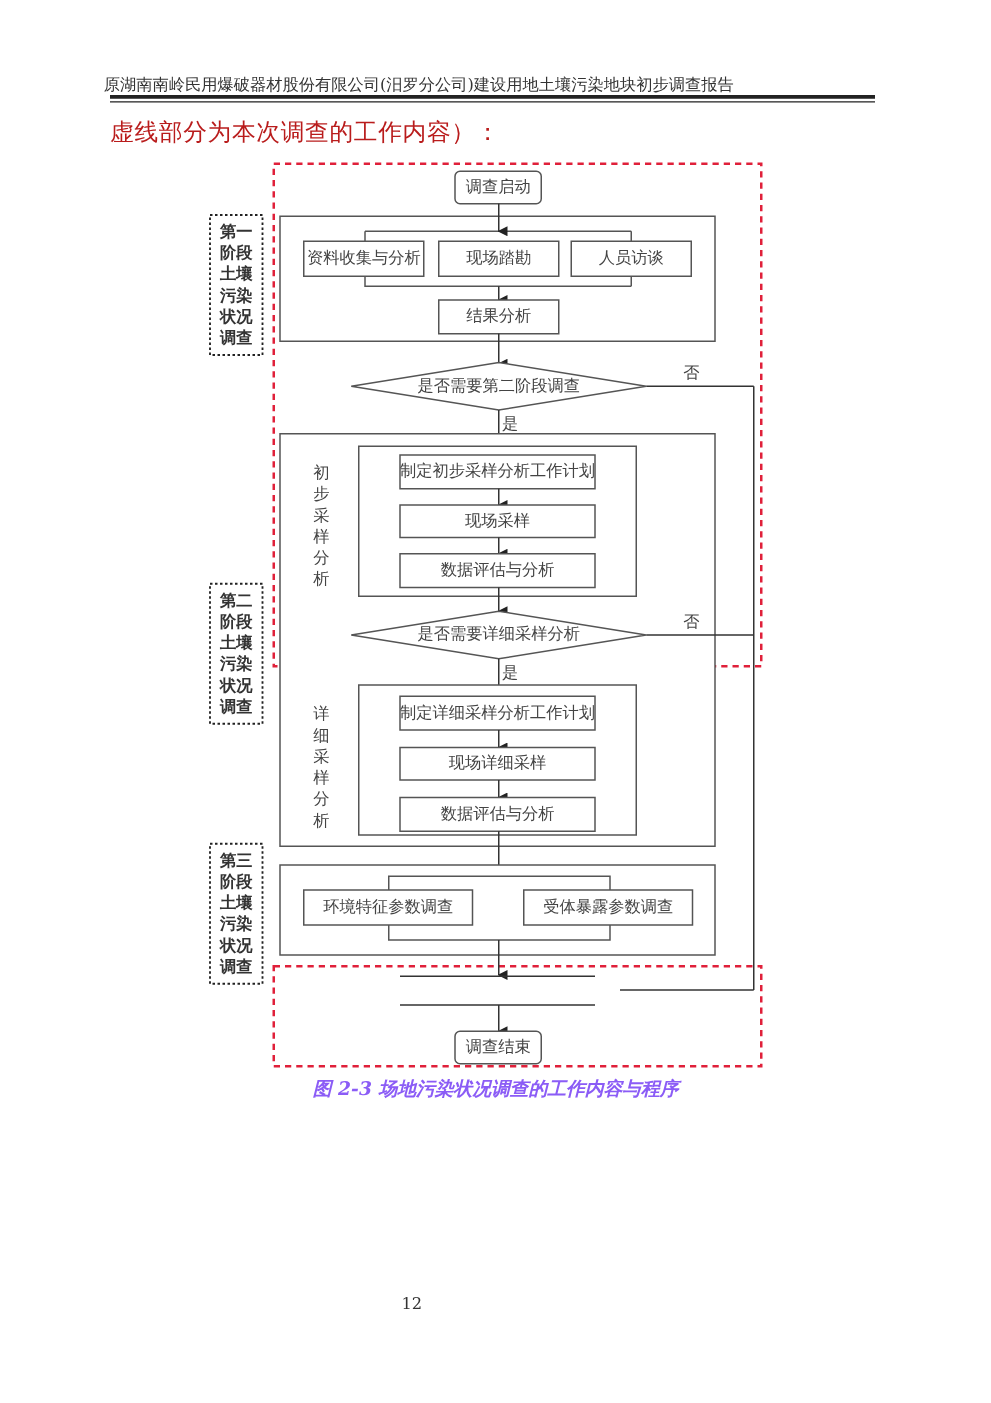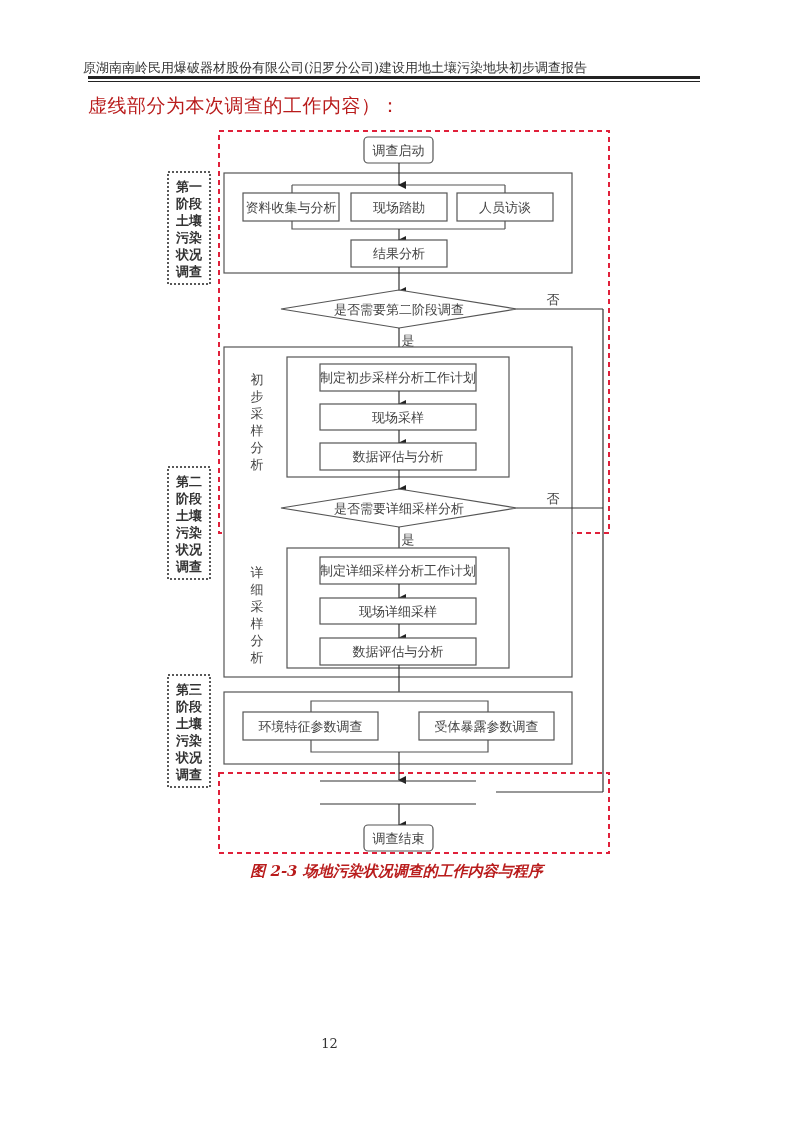--- a/index.html
+++ b/index.html
@@ -5,21 +5,21 @@
   html, body { margin:0; padding:0; background:#ffffff; }
   body { width:793px; height:1122px; position:relative; overflow:hidden; font-family:"DejaVu Serif","Liberation Serif",serif; color:#222; }
   .abs { position:absolute; }
   .header-text { left:0; width:670px; top:59px; text-align:center; font-size:13px; color:#333; }
   .rule1 { left:88px; width:612px; top:76px; height:3px; background:#222; }
   .rule2 { left:88px; width:612px; top:81px; height:1px; background:#222; }
   .intro { left:88px; top:93px; font-size:19px; color:#b91c1c; letter-spacing:0.5px; }
   svg#flow { position:absolute; left:0; top:0; }
   .node-text { font-family:"DejaVu Serif","Liberation Serif",serif; font-size:13px; fill:#444; }
   .stage-text { font-family:"DejaVu Sans","Liberation Sans",sans-serif; font-size:13px; font-weight:bold; fill:#333; }
-  .caption { left:0; width:793px; top:862px; text-align:center; font-size:15px; font-weight:bold; font-style:italic; color:#b91c1c; }
+  .caption { left:0; width:793px; top:862px; text-align:center; font-size:15px; font-weight:bold; font-style:italic; color:#8b5cf6; }
   .page-num { left:0; width:659px; top:1036px; text-align:center; font-size:13px; color:#333; }
 </style>
 </head>
 <body>
 
 <div class="abs header-text">原湖南南岭民用爆破器材股份有限公司(汨罗分公司)建设用地土壤污染地块初步调查报告</div>
 <div class="abs rule1"></div>
 <div class="abs rule2"></div>
 <div class="abs intro">虚线部分为本次调查的工作内容）：</div>
 

